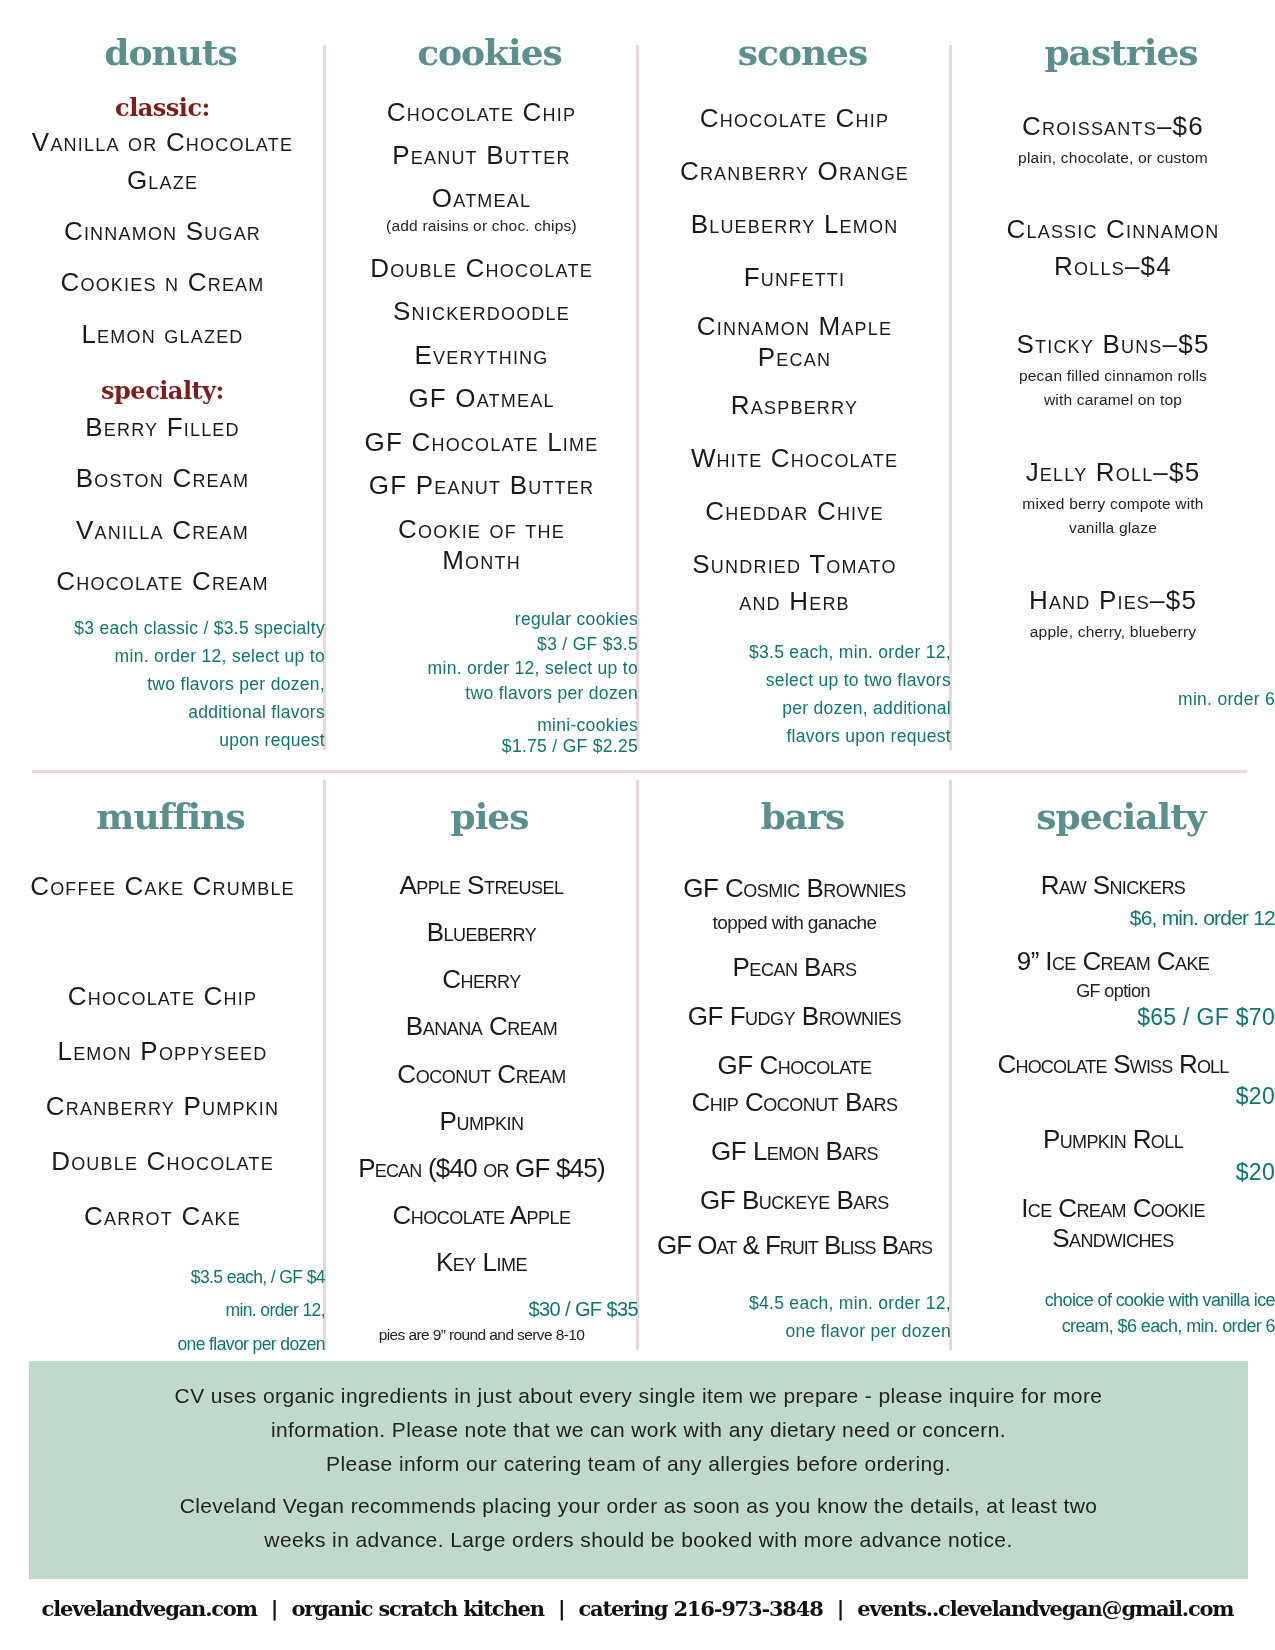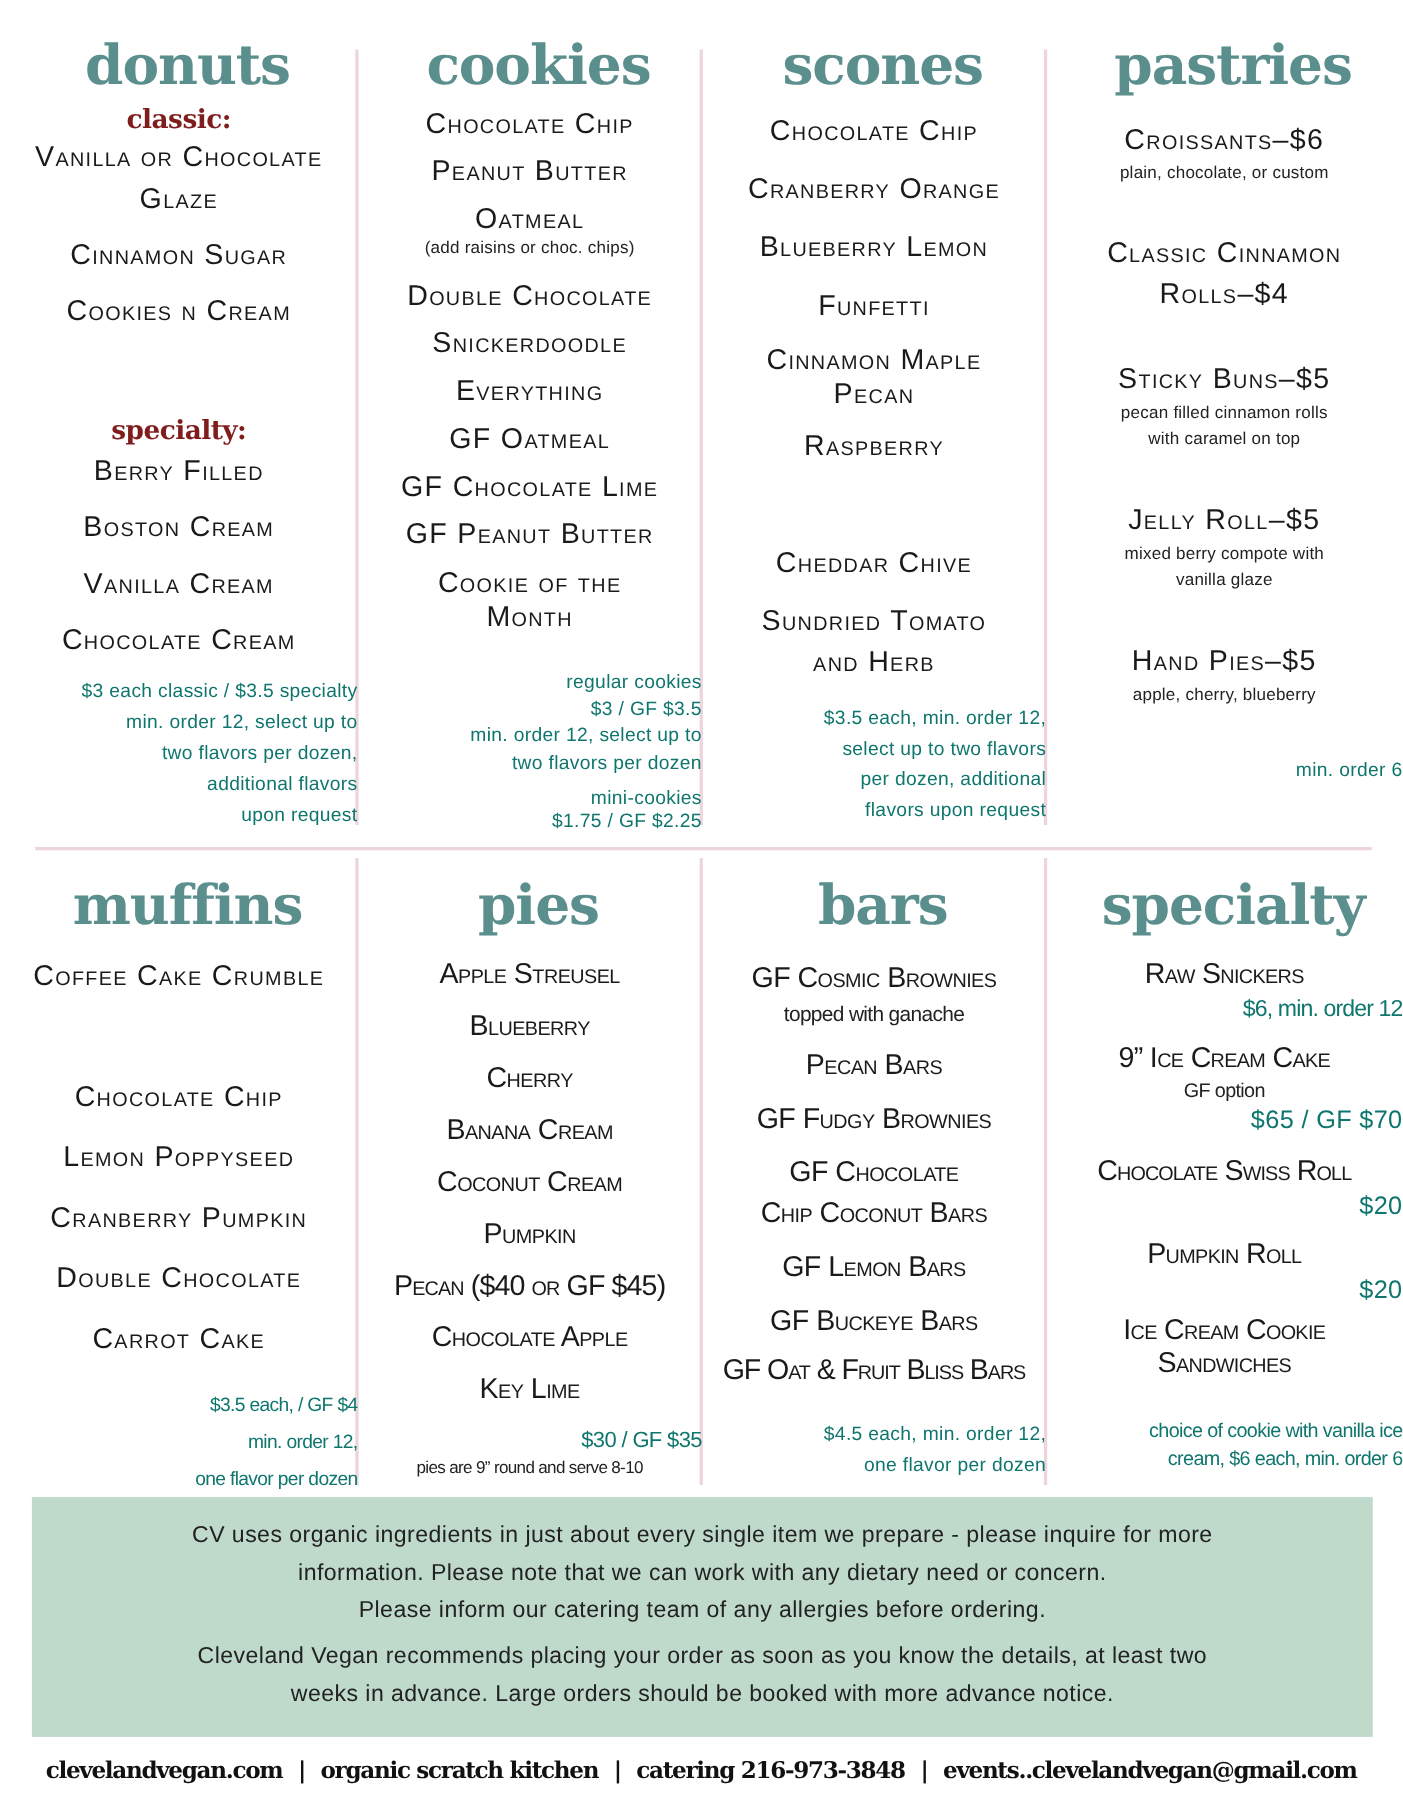--- a/index.html
+++ b/index.html
@@ -17,21 +17,21 @@
   }
   .hline {
     position: absolute;
     left: 32px; width: 1215px; top: 770px; height: 3px;
     background: #ecd6dc;
   }
   .title {
     font-family: "DejaVu Serif", serif;
     font-weight: bold;
     color: #5b8f8e;
-    font-size: 50px;
+    font-size: 36px;
     letter-spacing: -1px;
     line-height: 1;
     position: absolute;
     left: 0; right: 0;
     text-align: center;
     margin-left: 16px;
   }
   .sub {
     font-family: "DejaVu Serif", serif;
     font-weight: bold;
@@ -94,20 +94,21 @@
 <div class="vline" style="left:636px; top:780px; height:570px;"></div>
 <div class="vline" style="left:949px; top:780px; height:570px;"></div>
 
 <section class="col" style="left:0; width:325px; top:0; height:770px;">
   <div class="title" style="top:34px;">donuts</div>
   <div class="sub" style="top:93px;">classic:</div>
   <div class="item" style="top:128px;">Vanilla or Chocolate</div>
   <div class="item" style="top:166px;">Glaze</div>
   <div class="item" style="top:217px;">Cinnamon Sugar</div>
   <div class="item" style="top:268px;">Cookies n Cream</div>
+  <div class="item" style="top:320px;">Lemon glazed</div>
   <div class="sub" style="top:376px;">specialty:</div>
   <div class="item" style="top:413px;">Berry Filled</div>
   <div class="item" style="top:464px;">Boston Cream</div>
   <div class="item" style="top:516px;">Vanilla Cream</div>
   <div class="item" style="top:567px;">Chocolate Cream</div>
   <div class="note" style="top:614px;">
     <div>$3 each classic / $3.5 specialty</div>
     <div>min. order 12, select up to</div>
     <div>two flavors per dozen,</div>
     <div>additional flavors</div>
@@ -143,20 +144,21 @@
 
 <section class="col" style="left:638px; width:313px; top:0; height:900px;">
   <div class="title" style="top:34px;">scones</div>
   <div class="item" style="top:104px;">Chocolate Chip</div>
   <div class="item" style="top:157px;">Cranberry Orange</div>
   <div class="item" style="top:210px;">Blueberry Lemon</div>
   <div class="item" style="top:263px;">Funfetti</div>
   <div class="item" style="top:312px;">Cinnamon Maple</div>
   <div class="item" style="top:343px;">Pecan</div>
   <div class="item" style="top:391px;">Raspberry</div>
+  <div class="item" style="top:444px;">White Chocolate</div>
   <div class="item" style="top:497px;">Cheddar Chive</div>
   <div class="item" style="top:550px;">Sundried Tomato</div>
   <div class="item" style="top:587px;">and Herb</div>
   <div class="note" style="top:638px;">
     <div>$3.5 each, min. order 12,</div>
     <div>select up to two flavors</div>
     <div>per dozen, additional</div>
     <div>flavors upon request</div>
   </div>
 </section>

